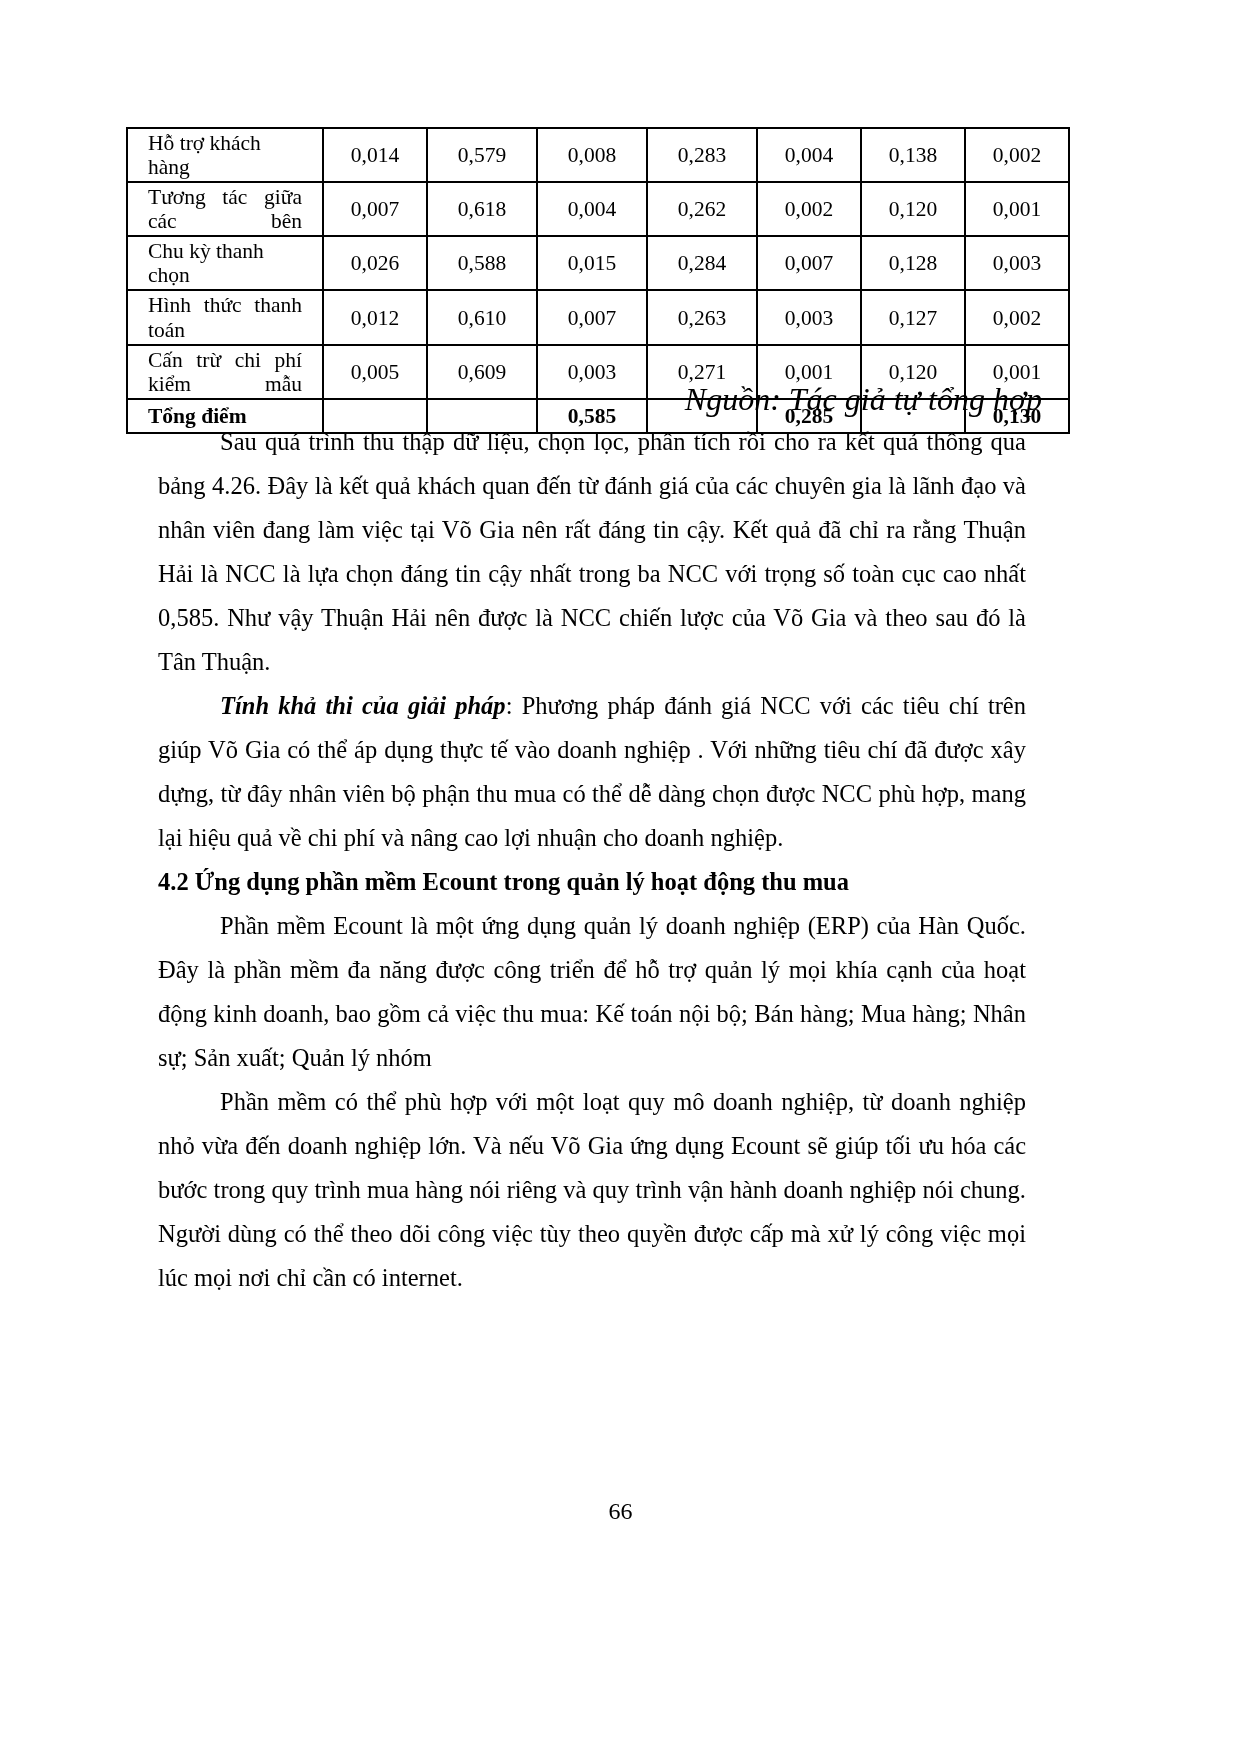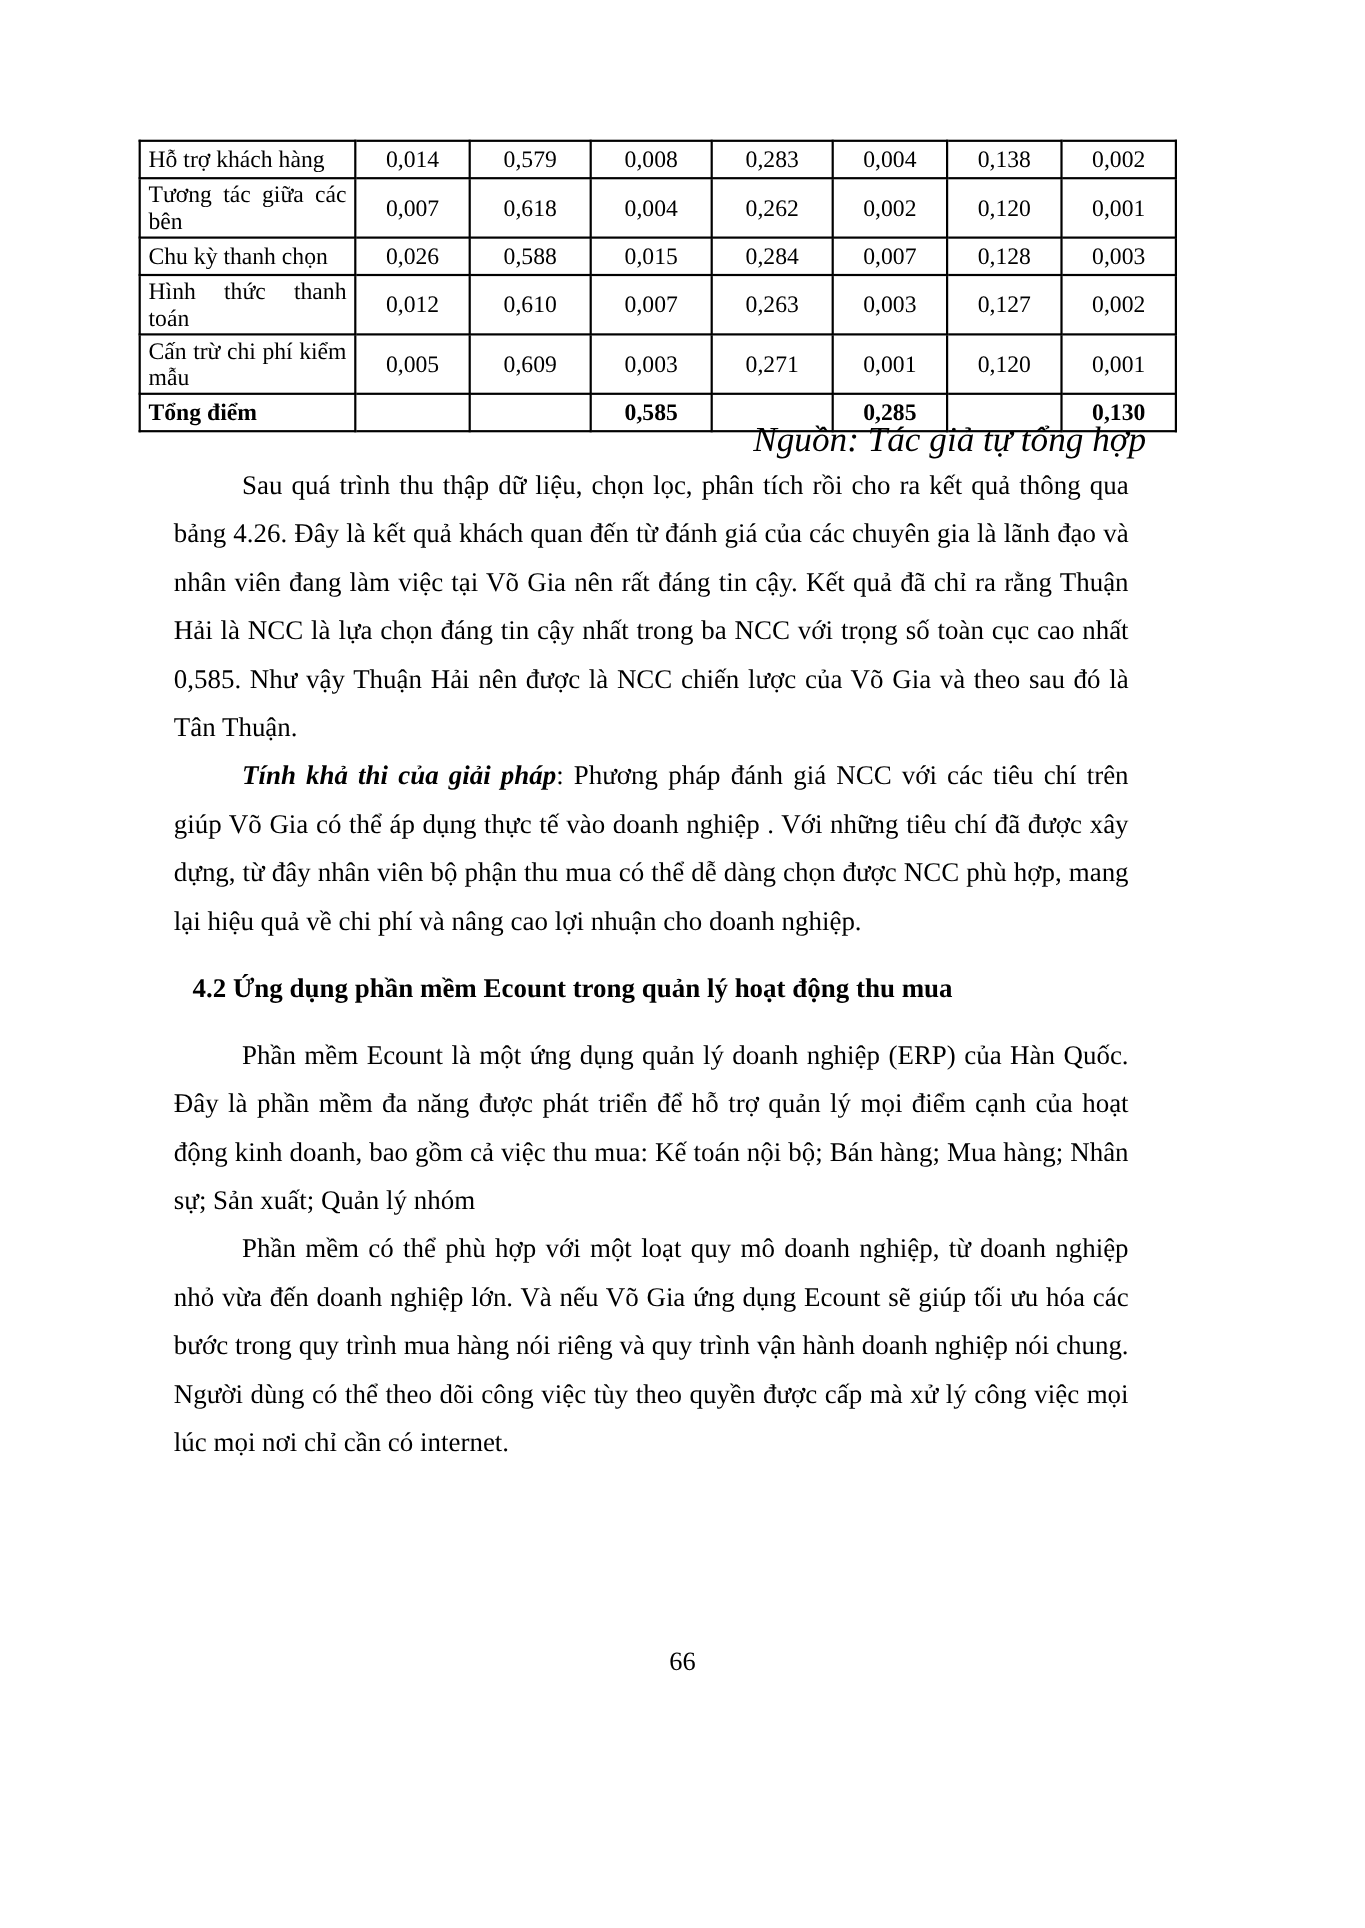--- a/index.html
+++ b/index.html
@@ -34,21 +34,21 @@
   }
   table.data {
     border-collapse: collapse;
     width: 916px;
     table-layout: fixed;
     font-size: 21.5px;
     line-height: 1.12;
   }
   table.data td {
     border: 2px solid #000;
-    padding: 2px 7px;
+    padding: 2px 20px;
     vertical-align: middle;
     height: 34px;
   }
   td.crit {
     text-align: justify;
     text-align-last: justify;
     padding-left: 8px;
     padding-right: 10px;
     letter-spacing: 0px;
   }
@@ -97,21 +97,21 @@
     font-size: 24.5px;
     line-height: 44px;
     text-align: justify;
   }
   p.para {
     margin: 0;
     text-indent: 62px;
     text-align: justify;
   }
   h2.heading {
-    margin: 17px;
+    margin: 0;
     font-size: 24.5px;
     font-weight: bold;
     line-height: 44px;
     text-indent: 0;
     text-align: left;
   }
   .it { font-style: italic; font-weight: bold; }
 
   
   .pageno {
@@ -215,21 +215,21 @@
   <div class="source">Nguồn: Tác giả tự tổng hợp</div>
 
   <div class="body">
 
     <p class="para">Sau quá trình thu thập dữ liệu, chọn lọc, phân tích rồi cho ra kết quả thông qua bảng 4.26. Đây là kết quả khách quan đến từ đánh giá của các chuyên gia là lãnh đạo và nhân viên đang làm việc tại Võ Gia nên rất đáng tin cậy. Kết quả đã chỉ ra rằng Thuận Hải là NCC là lựa chọn đáng tin cậy nhất trong ba NCC với trọng số toàn cục cao nhất 0,585. Như vậy Thuận Hải nên được là NCC chiến lược của Võ Gia và theo sau đó là Tân Thuận.</p>
 
     <p class="para"><span class="it">Tính khả thi của giải pháp</span><span>: Phương pháp đánh giá NCC với các tiêu chí trên giúp Võ Gia có thể áp dụng thực tế vào doanh nghiệp . Với những tiêu chí đã được xây dựng, từ đây nhân viên bộ phận thu mua có thể dễ dàng chọn được NCC phù hợp, mang lại hiệu quả về chi phí và nâng cao lợi nhuận cho doanh nghiệp.</span></p>
 
     <h2 class="heading">4.2 Ứng dụng phần mềm Ecount trong quản lý hoạt động thu mua</h2>
 
-    <p class="para">Phần mềm Ecount là một ứng dụng quản lý doanh nghiệp (ERP) của Hàn Quốc. Đây là phần mềm đa năng được phát triển để hỗ trợ quản lý mọi điểm cạnh của hoạt động kinh doanh, bao gồm cả việc thu mua: Kế toán nội bộ; Bán hàng; Mua hàng; Nhân sự; Sản xuất; Quản lý nhóm</p>
+    <p class="para">Phần mềm Ecount là một ứng dụng quản lý doanh nghiệp (ERP) của Hàn Quốc. Đây là phần mềm đa năng được công triển để hỗ trợ quản lý mọi khía cạnh của hoạt động kinh doanh, bao gồm cả việc thu mua: Kế toán nội bộ; Bán hàng; Mua hàng; Nhân sự; Sản xuất; Quản lý nhóm</p>
 
     <p class="para">Phần mềm có thể phù hợp với một loạt quy mô doanh nghiệp, từ doanh nghiệp nhỏ vừa đến doanh nghiệp lớn. Và nếu Võ Gia ứng dụng Ecount sẽ giúp tối ưu hóa các bước trong quy trình mua hàng nói riêng và quy trình vận hành doanh nghiệp nói chung. Người dùng có thể theo dõi công việc tùy theo quyền được cấp mà xử lý công việc mọi lúc mọi nơi chỉ cần có internet.</p>
 
 
 
   </div>
 
   <div class="pageno">66</div>
 
 </div>

